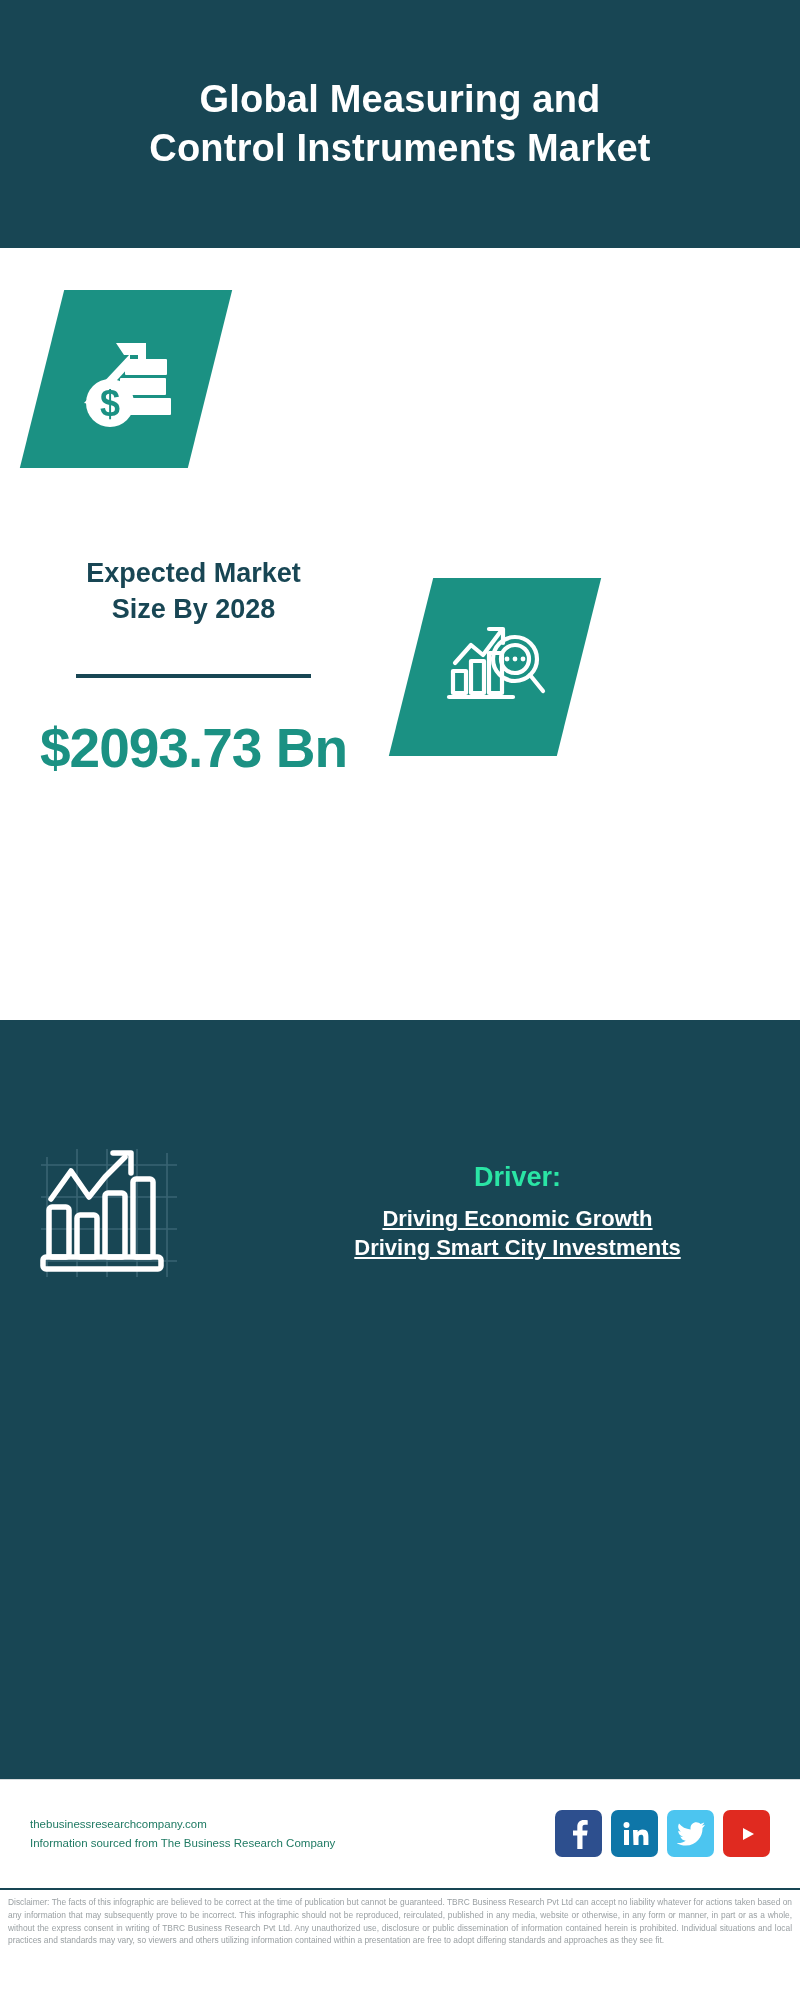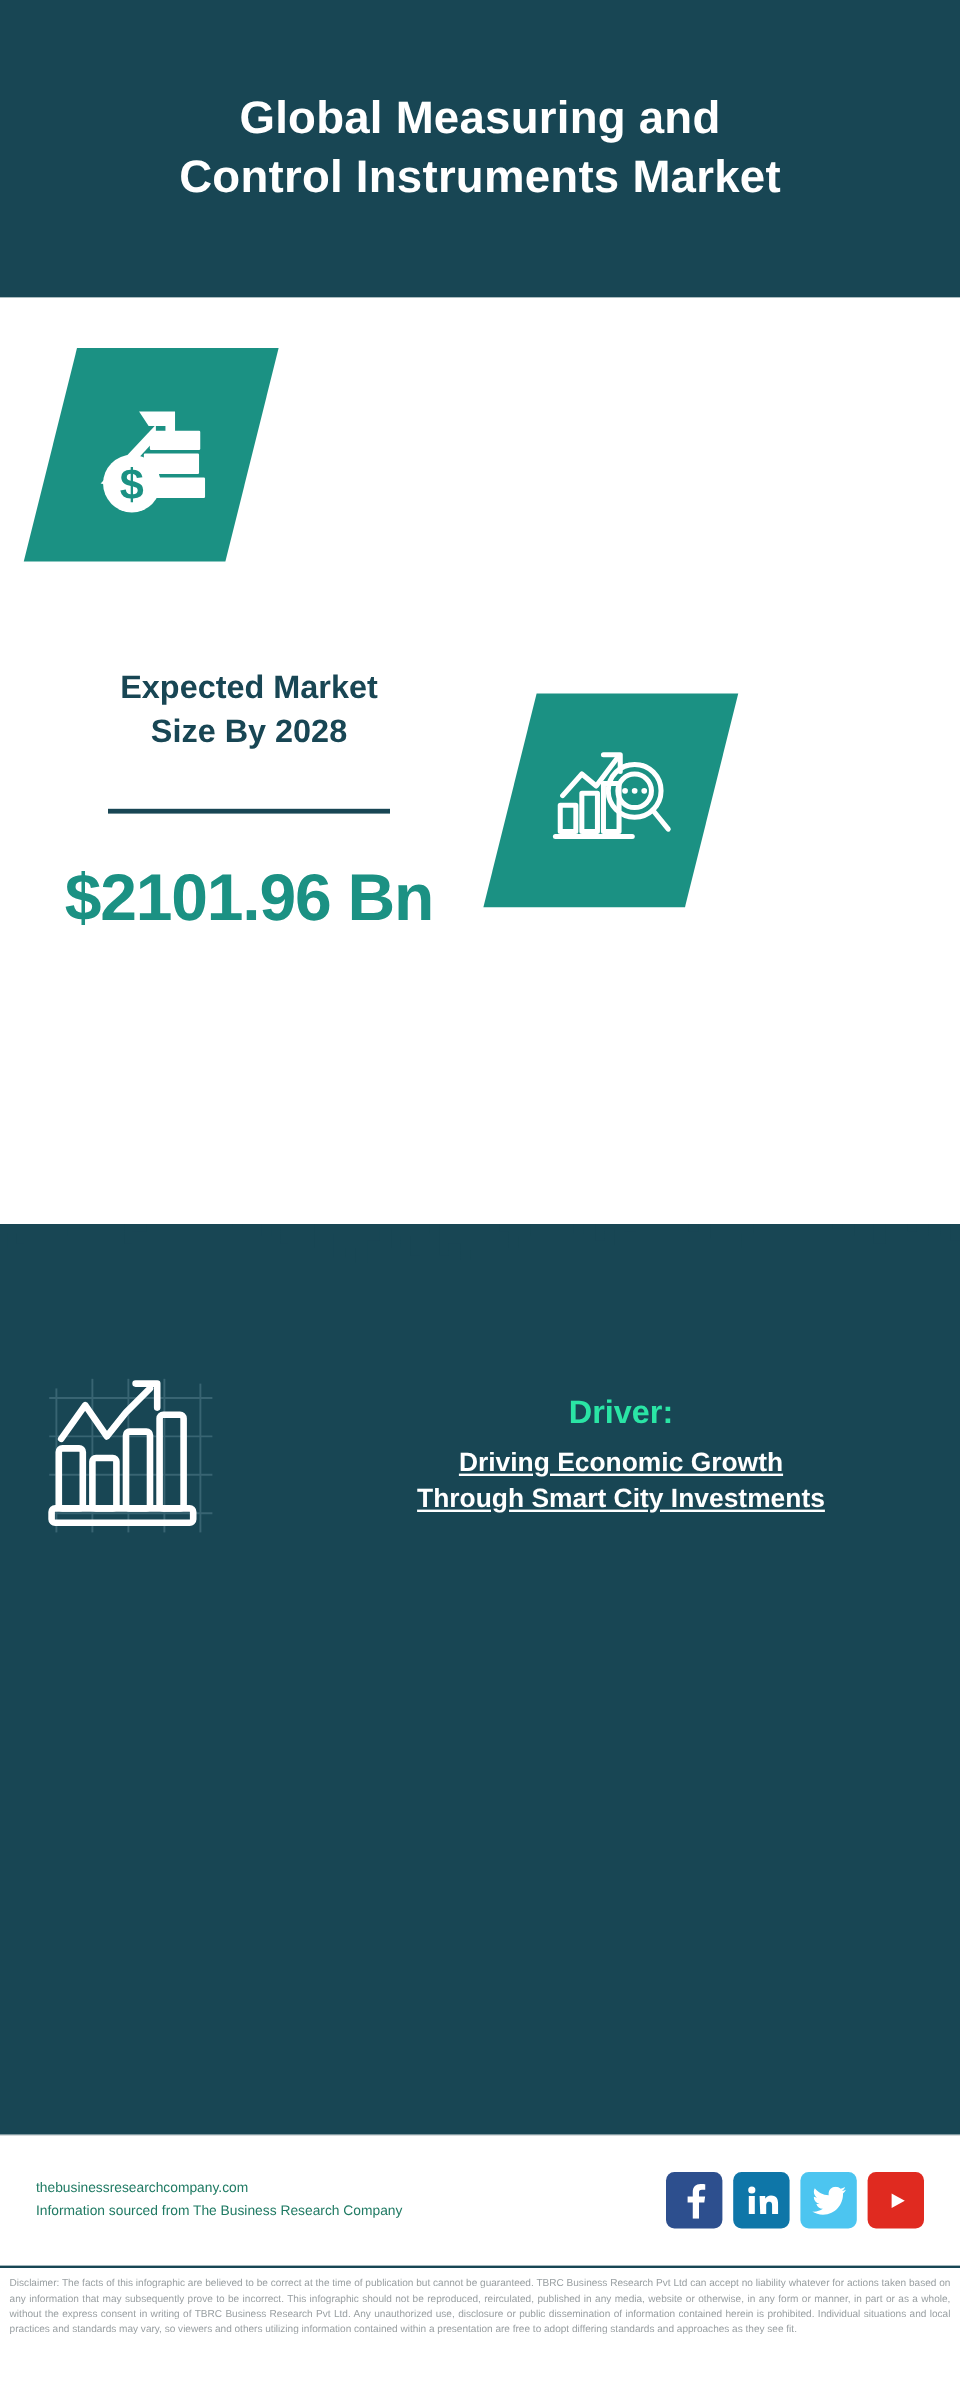--- a/index.html
+++ b/index.html
@@ -141,27 +141,27 @@
             </g>
             <g fill="#1b9183">
               <text x="40" y="95" font-family="Liberation Sans, sans-serif" font-size="36" font-weight="bold" text-anchor="middle">$</text>
             </g>
           </svg>
         </span>
       </div>
     </div>
 
     <div class="stat-row" style="left:18px;top:308px;">
-      <div class="stat-text" style="margin-right:64px;margin-left:36px;gap:34px;">
+      <div class="stat-text" style="margin-right:64px;margin-left:22px;gap:34px;">
         <div class="stat-label">
           <span>Expected Market</span><br>
           <span>Size By 2028</span>
         </div>
         <div class="rule wide"></div>
-        <div class="stat-value big">$2101.96 Bn</div>
+        <div class="stat-value big">$2093.73 Bn</div>
       </div>
       <div class="para">
         <span class="ico">
           <svg width="112" height="112" viewBox="0 0 112 112" fill="none" stroke="#ffffff" stroke-width="4.2" stroke-linecap="round" stroke-linejoin="round">
             <polyline points="16,54 32,36 44,46 62,22"></polyline>
             <polyline points="50,20 64,20 64,34"></polyline>
             <rect x="14" y="62" width="13" height="22"></rect>
             <rect x="32" y="52" width="13" height="32"></rect>
             <rect x="50" y="44" width="13" height="40"></rect>
             <line x1="10" y1="88" x2="74" y2="88"></line>
@@ -232,21 +232,21 @@
               <rect x="100" y="44" width="20" height="78" rx="3"></rect>
               <rect x="10" y="122" width="118" height="12" rx="3"></rect>
             </g>
           </svg>
         </span>
       </div>
       <div class="driver-copy">
         <div class="driver-head">Driver:</div>
         <div class="driver-text">
           <span class="ln">Driving Economic Growth</span>
-          <span class="ln">Through Smart City Investments</span>
+          <span class="ln">Driving Smart City Investments</span>
         </div>
       </div>
     </div>
 
   </div>
 
   <div class="footer">
     <div class="source">
       <div class="source-line">thebusinessresearchcompany.com</div>
       <div class="source-line">Information sourced from The Business Research Company</div>

